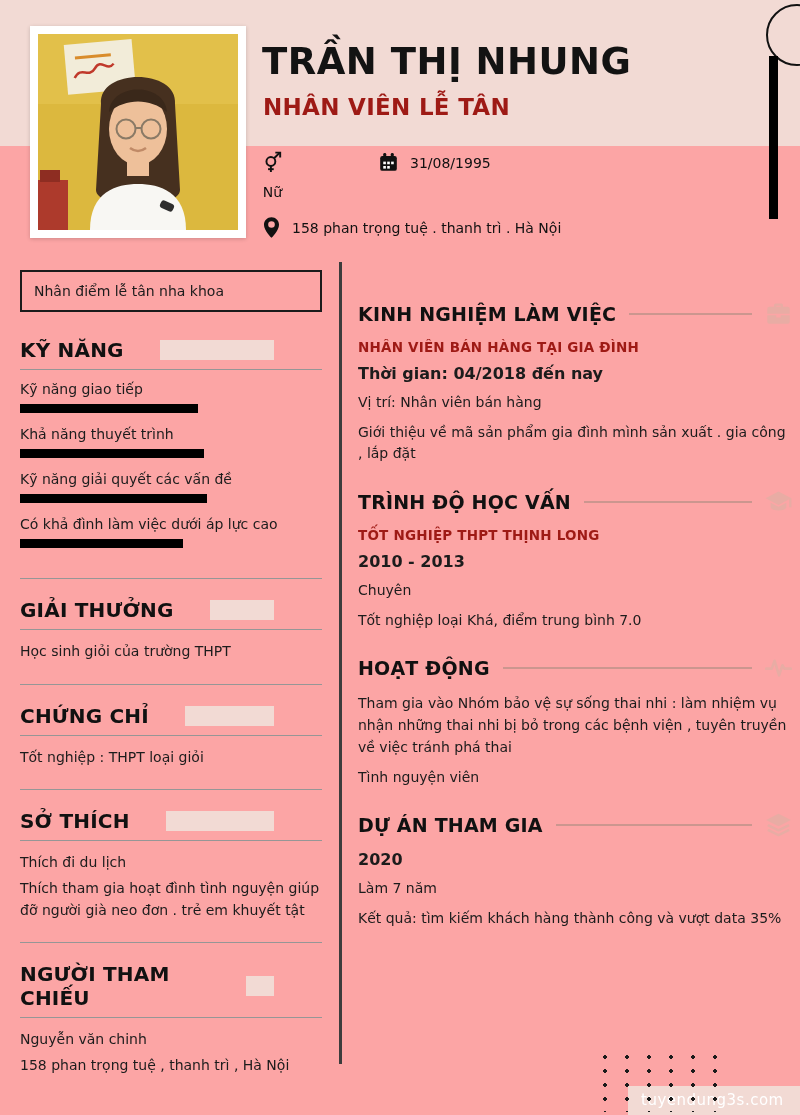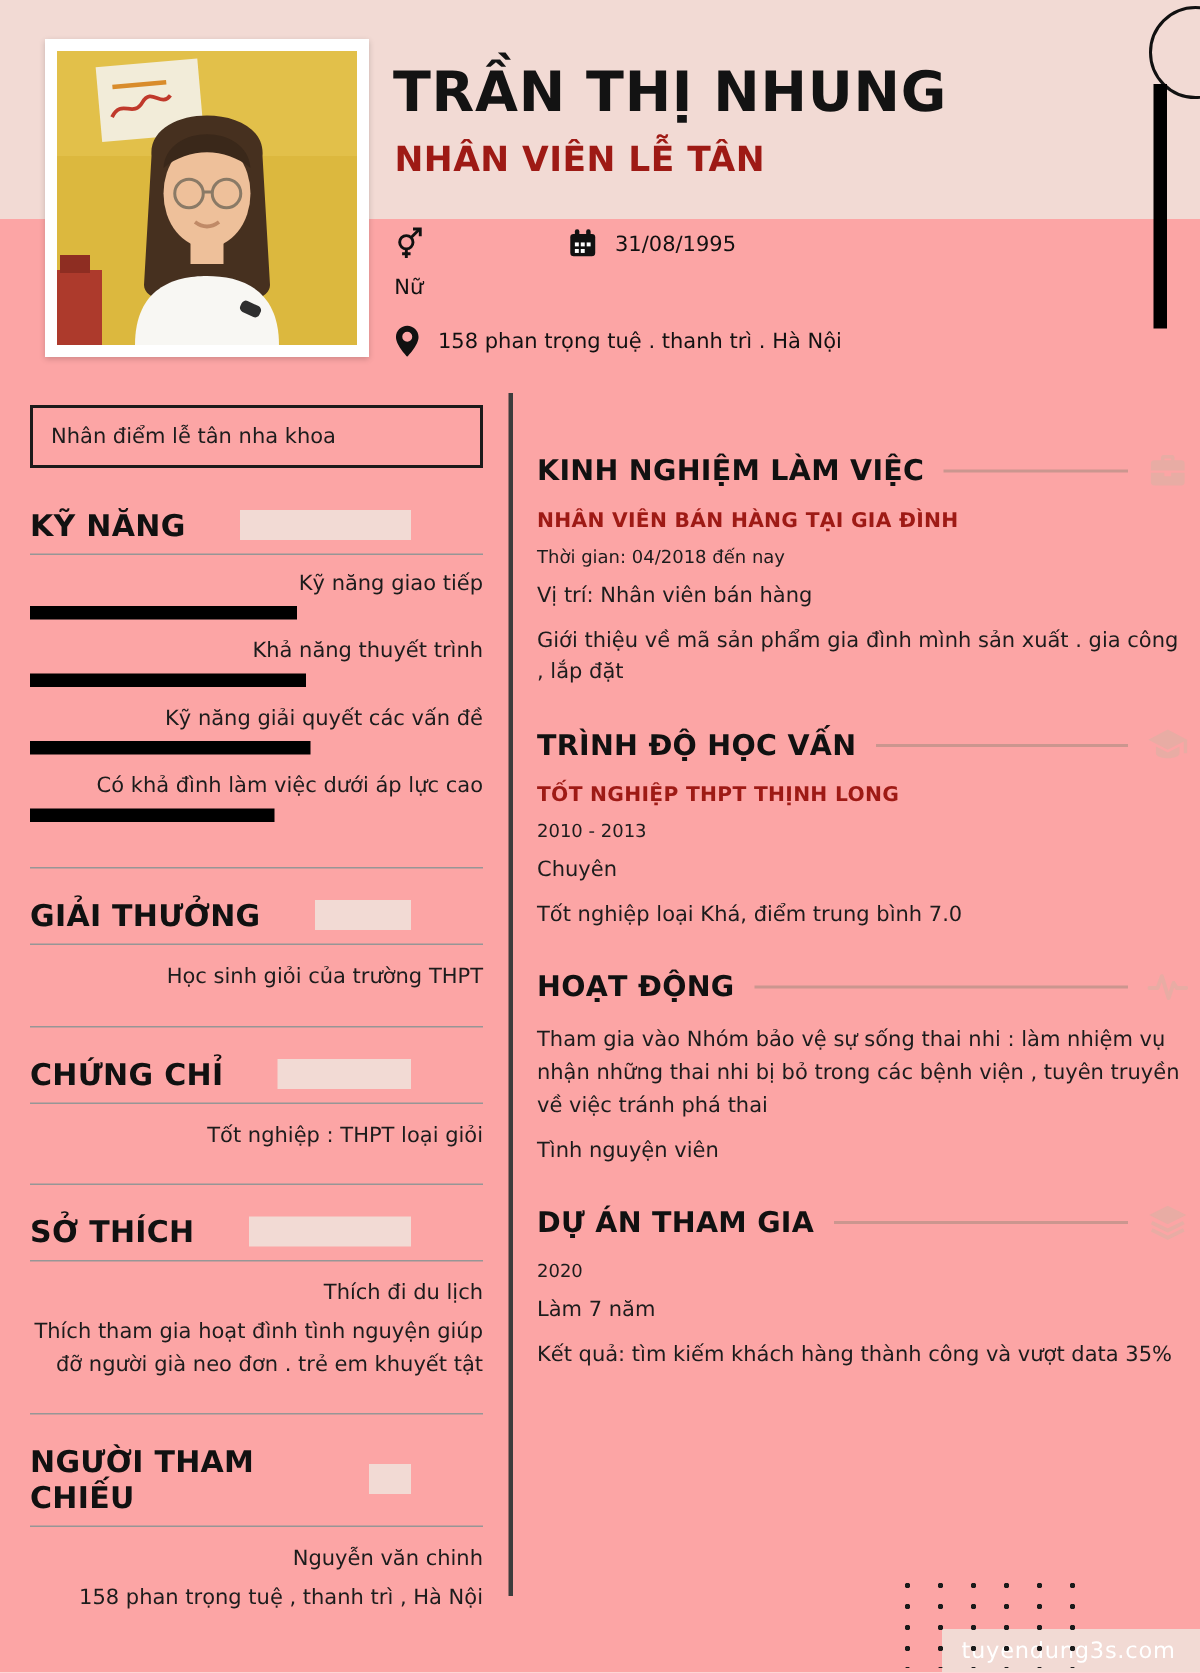--- a/index.html
+++ b/index.html
@@ -29,36 +29,36 @@
   
   .vdivider { position:absolute; left:339px; top:262px; width:3px; height:802px; background:#3c3c3c; }
   .leftcol { position:absolute; left:20px; top:270px; width:302px; }
   .rightcol { position:absolute; left:358px; top:276px; width:434px;margin-top:24px; }
   
   .objective-box { border:2px solid #1b1b1b; padding:11px 12px; font-size:14px; margin-bottom:26px; }
   .lsec-title { display:flex; align-items:center; font-size:20px; font-weight:bold;
     letter-spacing:.2px; color:#111; padding-right:48px; margin-bottom:7px;gap:26px; }
   .lsec-title .hl { flex:1; height:20px; margin-left:10px; background:#f2dad4; min-width:28px; }
   .rule { height:1px; background:#969696; }
-  .lsec-body { padding:11px 0 17px;text-align:right; }
+  .lsec-body { padding:11px 0 17px; }
   .rule.end { margin-bottom:19px; }
   .skill { margin-bottom:13px; }
   .skill-label { font-size:14px; margin-bottom:7px; }
   .skill-track { height:9px; }
   .skill-fill { height:9px; background:#000; }
   .ltext { font-size:14px; line-height:1.55; margin-bottom:4px; }
   
   .rsec { margin-bottom:23px; }
   .rsec-title { display:flex; align-items:center; gap:13px; margin-bottom:12px; }
   .rsec-title h2 { font-size:19px; font-weight:bold; color:#111; white-space:nowrap; letter-spacing:.2px; }
   .tline { flex:1; height:2px; background:#cb968f; }
   .ricon { width:27px; height:27px; flex:none; display:inline-flex; }
   .ricon svg { width:100%; height:100%; }
   .rhead { color:#9e1a15; font-weight:bold; font-size:13.5px; margin-bottom:9px; letter-spacing:.2px; }
-  .rtime { font-weight:normal; font-size:12px; margin-bottom:9px; }
+  .rtime { font-weight:bold; font-size:16px; margin-bottom:9px; }
   .rtext { font-size:14px; line-height:1.55; margin-bottom:8px; }
   
   .wm-bar { position:absolute; left:628px; top:1086px; width:172px; height:29px;
     background:#f2dad4; z-index:3; }
   .wm-bar span { display:block; padding-left:13px; line-height:29px; font-size:15px;
     color:#ffffff; letter-spacing:.5px; }
   .dots { position:absolute; left:592px; top:1048px; width:130px; height:64px; z-index:4;
     background-image:radial-gradient(circle,#1b1b1b 1.7px,transparent 2px);
     background-size:22px 14px; background-position:2px 2px; }
 </style>

